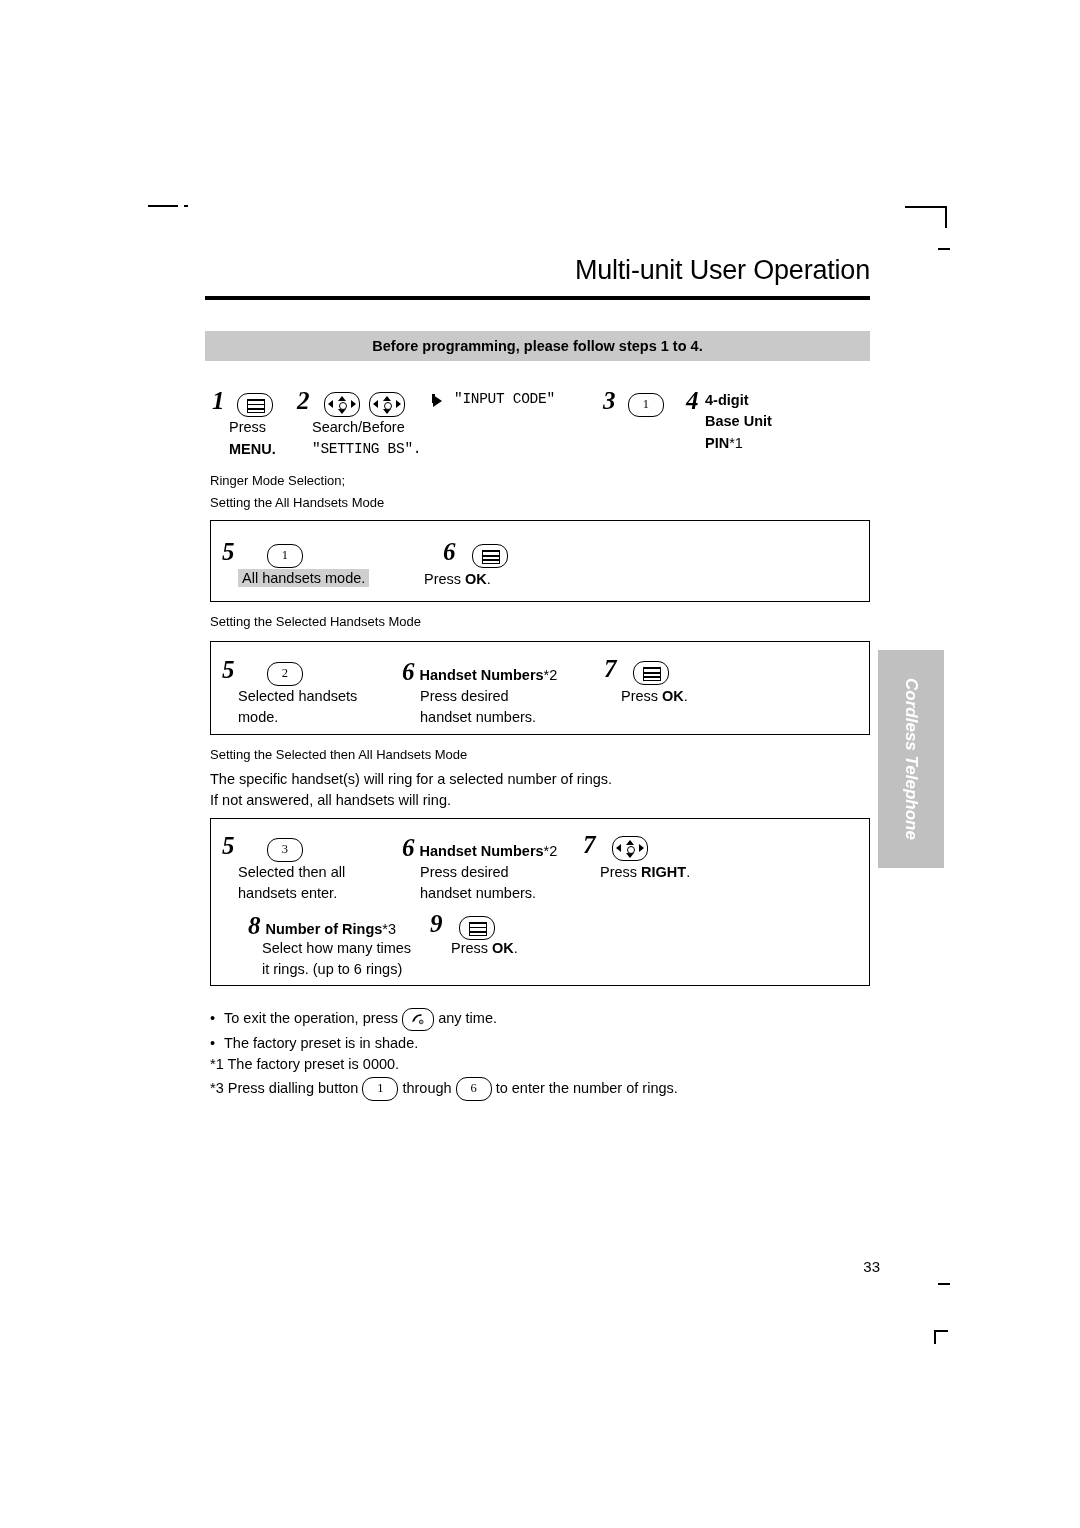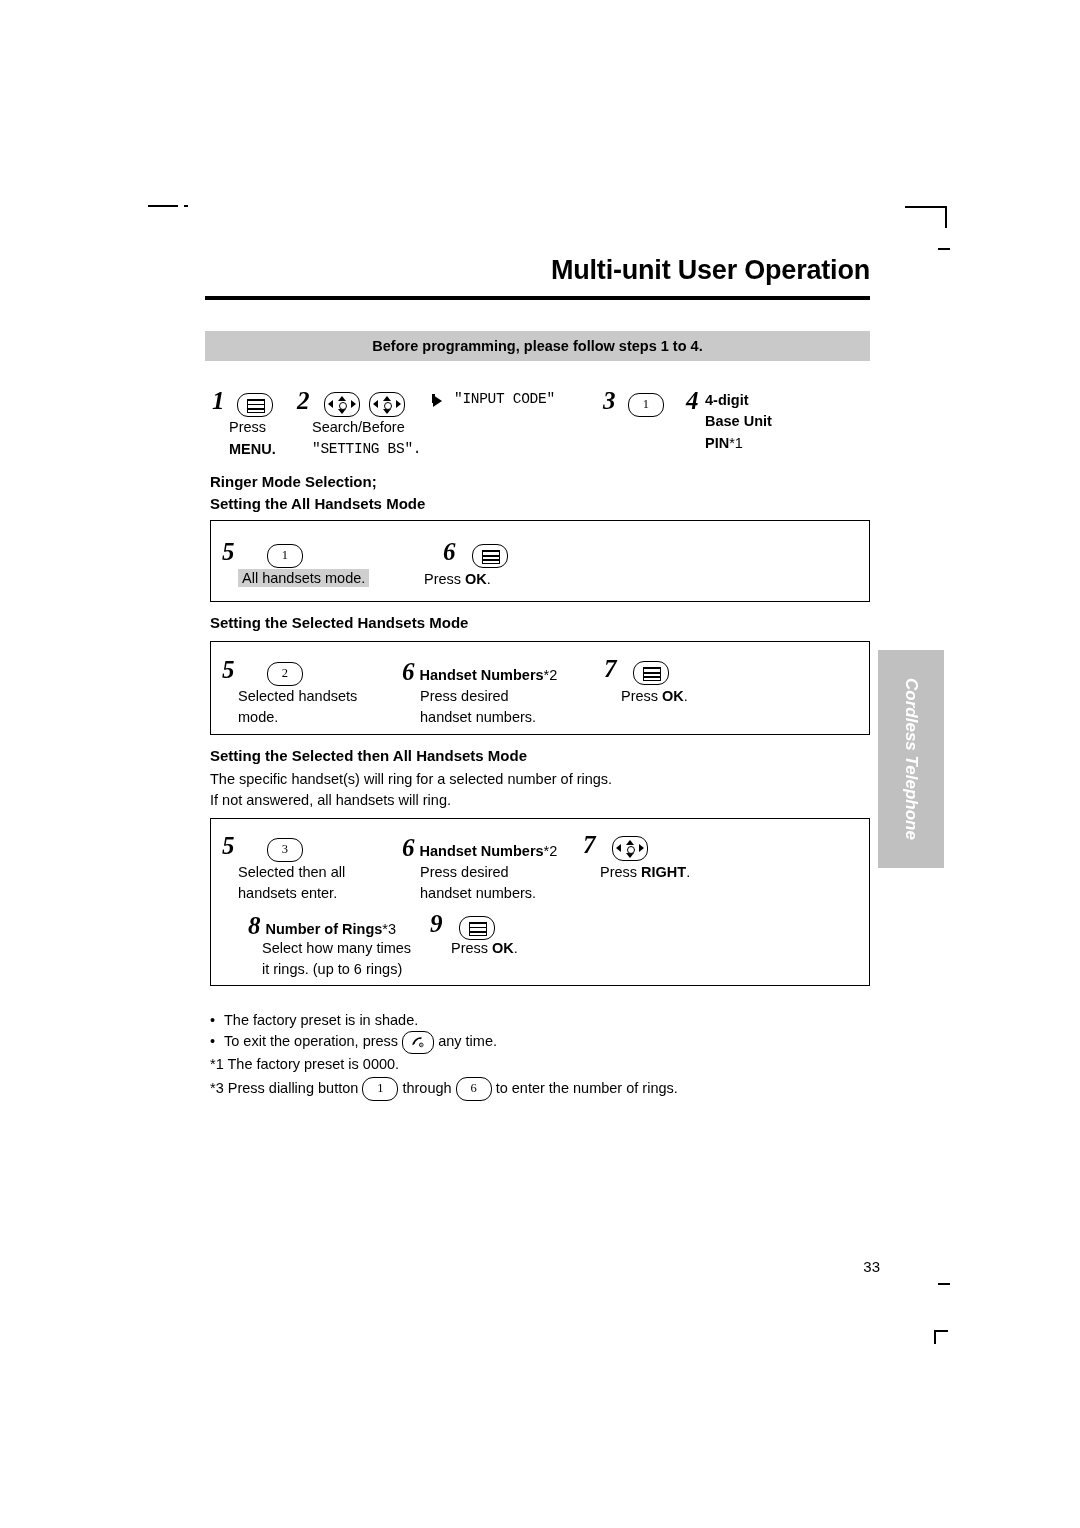--- a/index.html
+++ b/index.html
@@ -24,21 +24,21 @@
   }
 
   
   .page-title {
     position: absolute;
     left: 205px;
     top: 255px;
     width: 665px;
     text-align: right;
     font-size: 27px;
-    font-weight: bold;
+    font-weight: normal;
     letter-spacing: -0.2px;
   }
   .title-rule {
     position: absolute;
     left: 205px;
     top: 296px;
     width: 665px;
     height: 4px;
     background: #000;
   }
@@ -171,22 +171,22 @@
 
   .shade-lbl {
     background: #cfcfcf;
     padding: 1px 4px;
     display: inline-block;
     font-size: 14.5px;
   }
 
   .sec-head {
     position: absolute;
-    font-size: 15px;
-    font-weight: bold;
+    font-size: 13px;
+    font-weight: normal;
   }
 
   .body-txt {
     position: absolute;
     font-size: 14.5px;
     line-height: 21px;
   }
 
   
   .sidetab {
@@ -377,34 +377,34 @@
   </div>
   <div class="lbl" style="position:absolute;left:451px;top:940px;">
     <span>Press </span><b>OK</b><span>.</span>
   </div>
 
   <div class="sidetab">
     <span>Cordless Telephone</span>
   </div>
 
   <div class="notes">
-    <span class="ln" style="margin-top:2px;">
-      <span class="bullet">•</span><span>The factory preset is in shade.</span>
-    </span>
     <span class="ln">
       <span class="bullet">•</span><span>To exit the operation, press</span>
       <span class="key-off">
         <svg class="hs" viewBox="0 0 16 14">
           <path d="M2 11 C1 9 4 4 8 2 C11 0.7 13 1 13.6 2.2 L11.4 3.6 C10.6 3 9.6 3.2 8.6 3.8 C6.4 5.1 4.6 7.6 4.6 9.2 Z" fill="#000"></path>
           <circle cx="12.6" cy="10.6" r="2.3" fill="none" stroke="#000" stroke-width="1"></circle>
           <text x="12.6" y="11.9" font-size="3.4" text-anchor="middle" fill="#000" font-family="Liberation Sans, sans-serif">6</text>
         </svg>
       </span>
       <span>any time.</span>
     </span>
+    <span class="ln" style="margin-top:2px;">
+      <span class="bullet">•</span><span>The factory preset is in shade.</span>
+    </span>
     <span class="ln">
       <span>*1 The factory preset is 0000.</span>
     </span>
     <span class="ln" style="margin-top:3px;">
       <span>*3 Press dialling button</span>
       <span class="key-digit">1</span>
       <span>through</span>
       <span class="key-digit">6</span>
       <span>to enter the number of rings.</span>
     </span>

